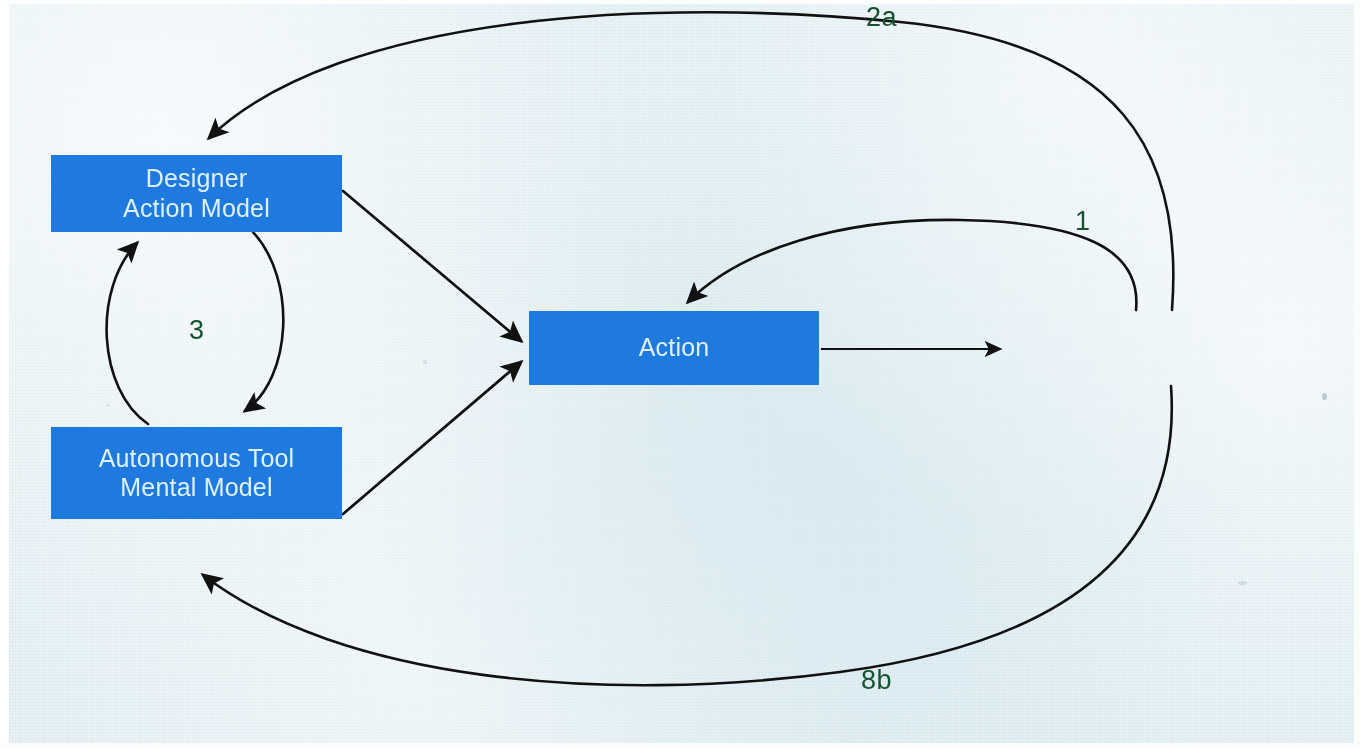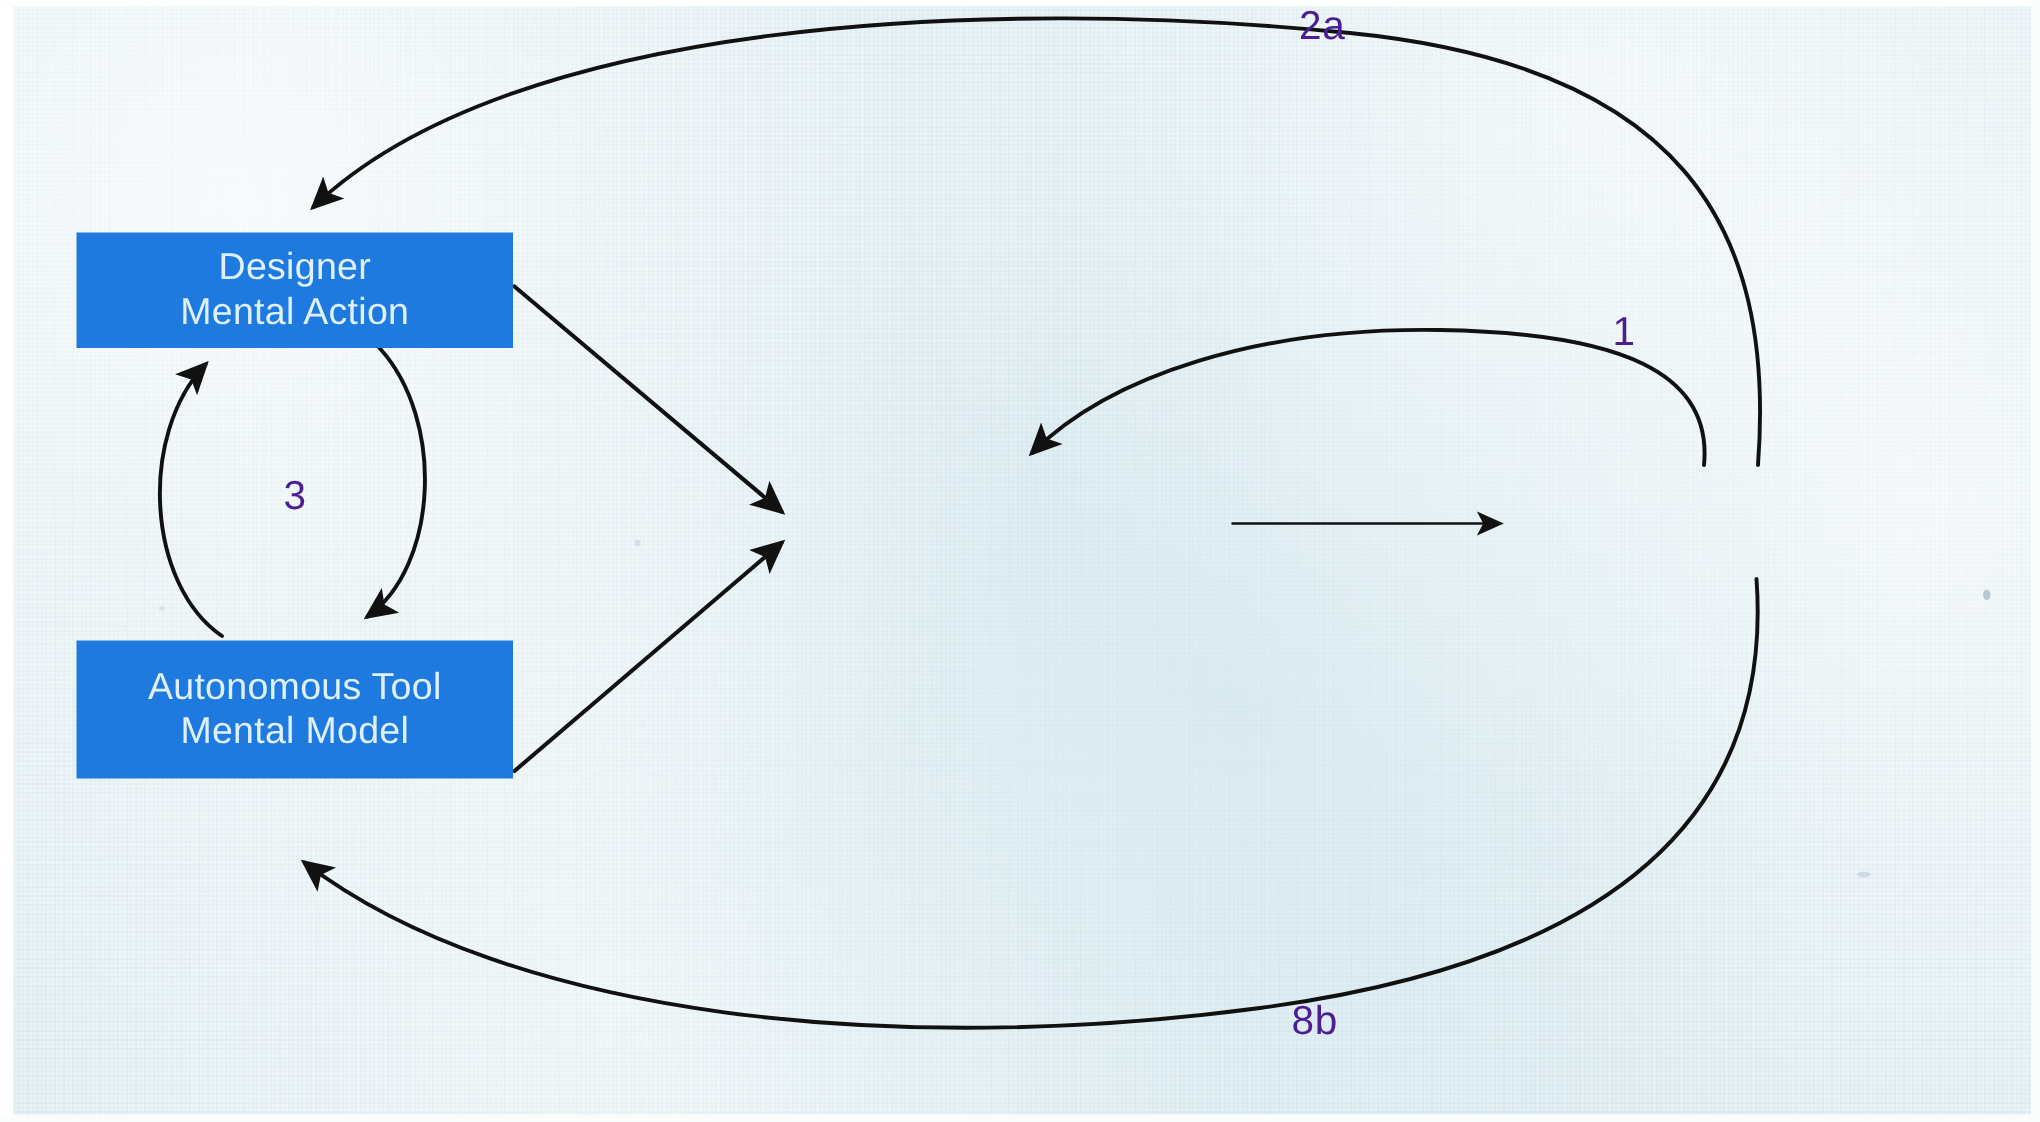--- a/index.html
+++ b/index.html
@@ -67,21 +67,21 @@
   #edge-layer {
     position: absolute;
     left: 0; top: 0;
     width: 1360px;
     height: 748px;
     pointer-events: none;
   }
   .edge-label {
     position: absolute;
     font-size: 27px;
-    color: #4c1d95;
+    color: #14532d;
     font-weight: 400;
     letter-spacing: 0.5px;
     white-space: nowrap;
   }
   #label-2a { left: 866px; top: 2px; }
   #label-1  { left: 1075px; top: 206px; }
   #label-2b { left: 861px; top: 665px; }
   #label-3  { left: 189px; top: 315px; }
 
   
@@ -116,28 +116,31 @@
 
     <path d="M 343,514 L 521,362" fill="none" stroke="#111111" stroke-width="2.7" stroke-linecap="round" marker-end="url(#ah)"></path>
 
     <path d="M 148,424 C 98,390 92,290 137,243" fill="none" stroke="#111111" stroke-width="2.6" stroke-linecap="round" marker-end="url(#ah)"></path>
 
     <path d="M 253,232 C 297,280 292,378 245,411" fill="none" stroke="#111111" stroke-width="2.6" stroke-linecap="round" marker-end="url(#ah)"></path>
   </svg>
 
   <div class="node" id="node-designer">
     <span class="node-label">Designer
-Mental Action</span>
+Action Model</span>
   </div>
 
   <div class="node" id="node-autonomous">
     <span class="node-label">Autonomous Tool
 Mental Model</span>
   </div>
 
+  <div class="node" id="node-action">
+    <span class="node-label">Action</span>
+  </div>
 
 
   <div class="edge-label" id="label-2a">2a</div>
   <div class="edge-label" id="label-1">1</div>
   <div class="edge-label" id="label-2b">8b</div>
   <div class="edge-label" id="label-3">3</div>
 
   <div class="speck" style="left:1322px; top:393px; width:5px; height:7px;"></div>
   <div class="speck" style="left:1238px; top:581px; width:9px; height:4px; opacity:.5;"></div>
   <div class="speck" style="left:423px; top:360px; width:4px; height:4px; opacity:.45;"></div>

